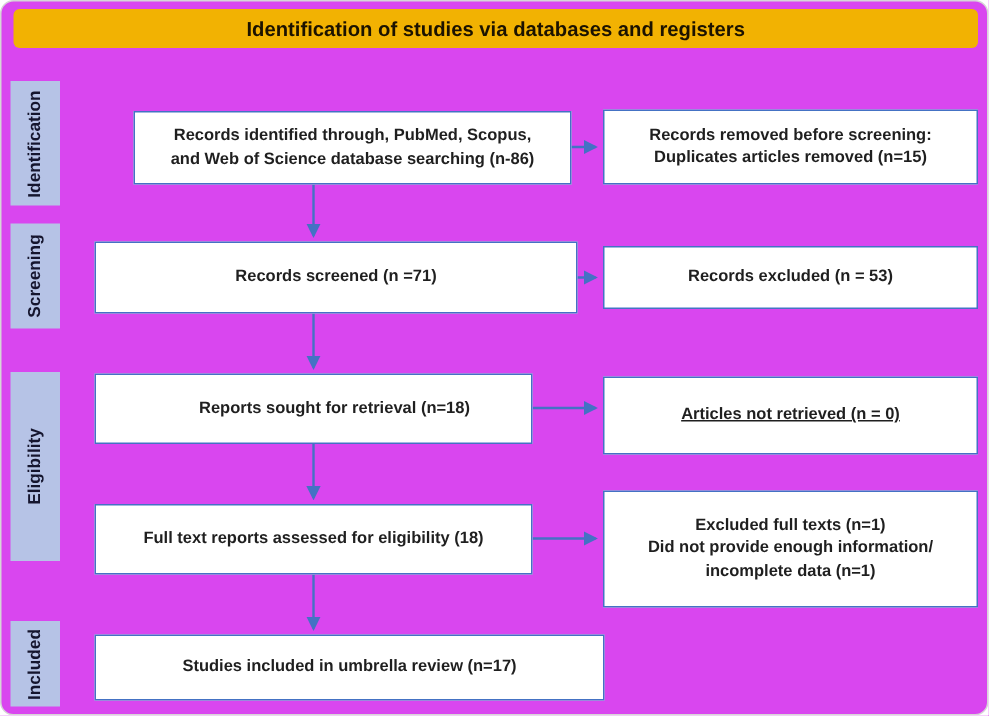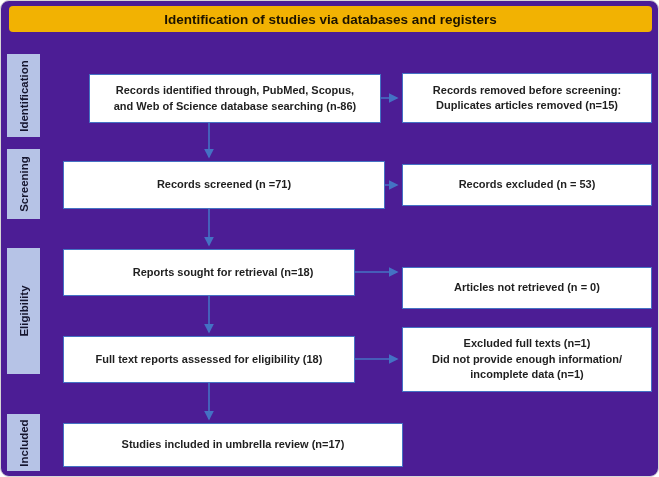--- a/index.html
+++ b/index.html
@@ -8,21 +8,21 @@
     --sidebar-bg:#B6C3E6;
     --sidebar-text:#15152E;
     --box-border:#4472C4;
     --box-text:#1F1F1F;
     --arrow:#4472C4;
     --frame:#D6D6D6;
   }
   html,body{margin:0;padding:0;background:#fff;}
   body{font-family:"Liberation Sans","DejaVu Sans",sans-serif;}
   #stage{
-    position:relative;width:659px;height:477px;background:#4c1d95;
+    position:relative;width:659px;height:477px;background:#d946ef;
     border:1px solid var(--frame);border-radius:9px;box-sizing:border-box;
     overflow:hidden;
   }
   .title-bar{
     position:absolute;left:8px;top:5px;width:643px;height:26px;
     background:var(--header-bg);border-radius:4px;
     display:flex;align-items:center;justify-content:center;
     color:var(--header-text);font-weight:bold;font-size:13.5px;
   }
   .stage-label{
@@ -42,22 +42,22 @@
   }
   
   .b-identified {left:62px;top:73px;width:292px;height:49px;margin-left:26px;}
   .b-screened   {left:62px;top:160px;width:322px;height:48px;}
   .b-sought     {left:62px;top:248px;width:292px;height:47px;padding-left:36px;}
   .b-assessed   {left:62px;top:335px;width:292px;height:47px;}
   .b-included   {left:62px;top:422px;width:340px;height:44px;}
   
   .b-removed        {left:401px;top:72px;width:250px;height:50px;}
   .b-excluded       {left:401px;top:163px;width:250px;height:42px;}
-  .b-notretrieved   {left:401px;top:266px;width:250px;height:42px;}
-  .b-fulltextexcl   {left:401px;top:326px;width:250px;height:65px;}
+  .b-notretrieved   {left:401px;top:250px;width:250px;height:52px;text-decoration:underline;}
+  .b-fulltextexcl   {left:401px;top:326px;width:250px;height:78px;}
   
   .s-identification{top:53px;height:83px;}
   .s-screening     {top:148px;height:70px;}
   .s-eligibility   {top:247px;height:126px;}
   .s-included      {top:413px;height:57px;}
   svg.arrows{position:absolute;left:0;top:0;width:659px;height:477px;pointer-events:none;}
   svg.arrows line{stroke:var(--arrow);stroke-width:1.6;}
 </style>
 </head>
 <body>

